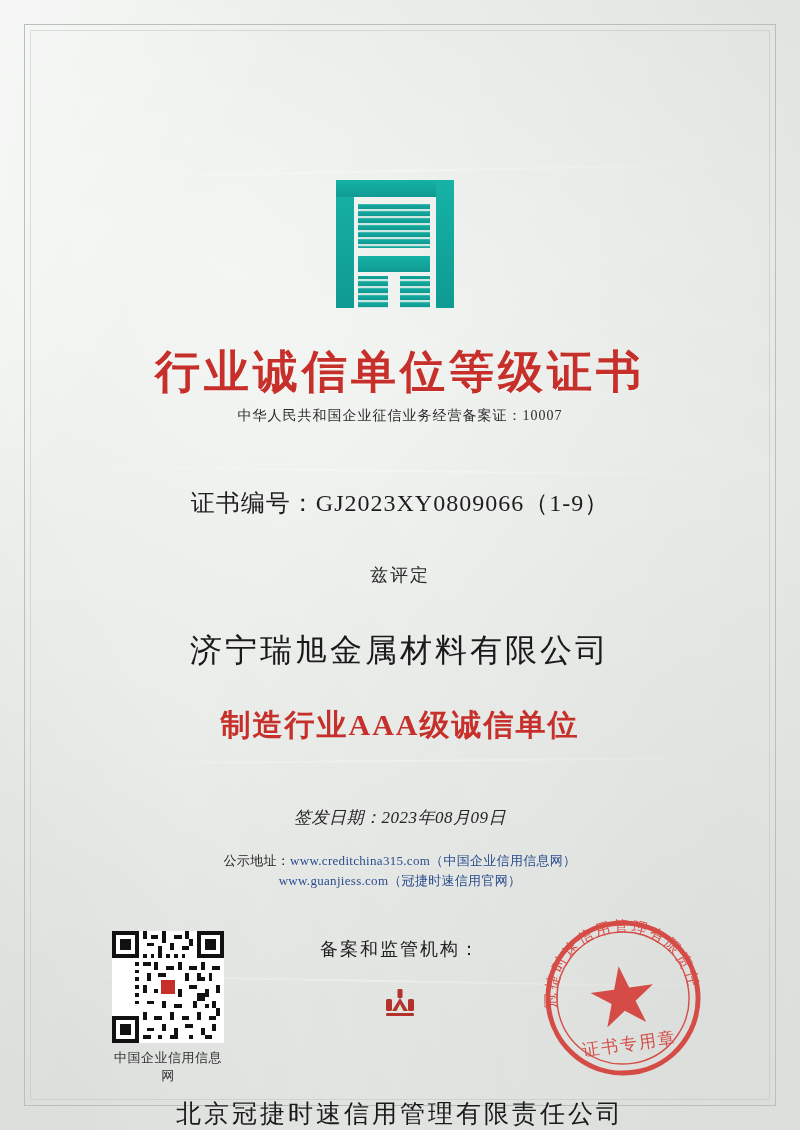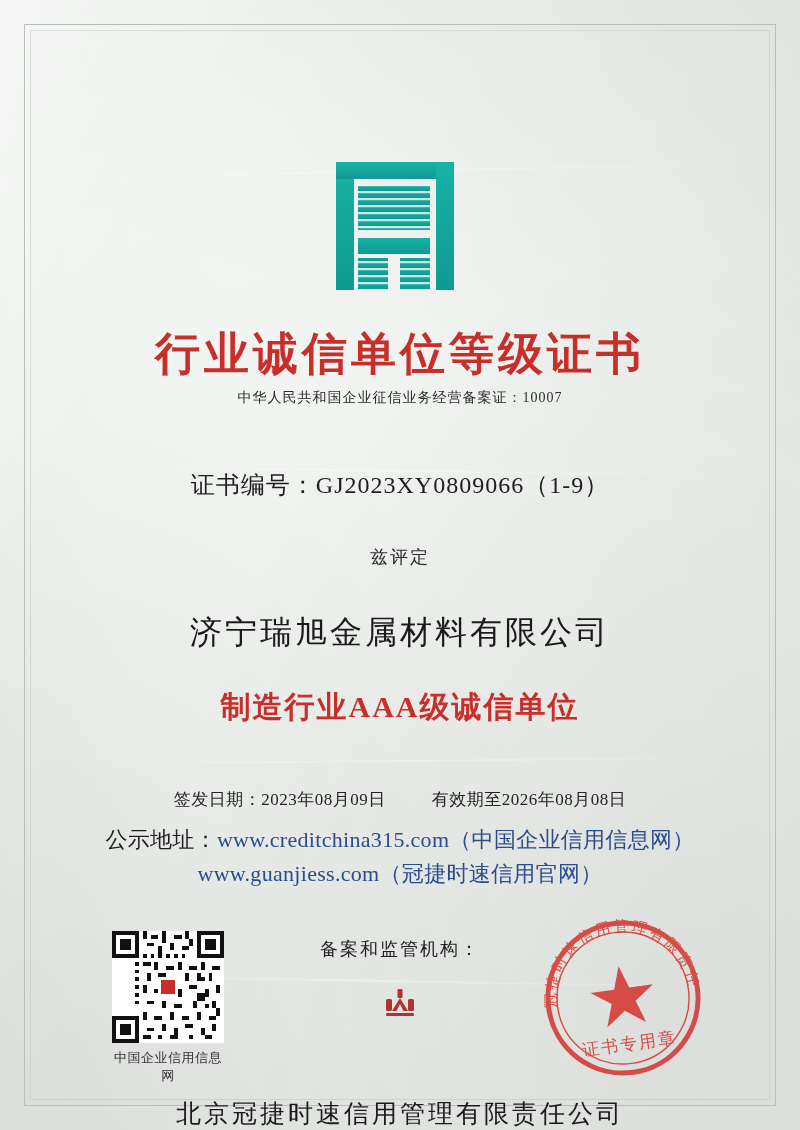--- a/index.html
+++ b/index.html
@@ -126,26 +126,27 @@
     letter-spacing: 2px;
   }
 
   .dates {
     margin-top: 60px;
     font-size: 17px;
     color: #242424;
     letter-spacing: 0.5px;
     display: flex;
     gap: 46px;
+    font-style: italic;
   }
 
   .links {
-    margin-top: 12px;
+    margin-top: 22px;
     text-align: center;
-    font-size: 22px;
+    font-size: 13px;
     color: #2a4d8f;
     line-height: 1.55;
     letter-spacing: 0.3px;
   }
   .links .line1 { color: #2a4d8f; }
   .links .line2 { color: #2a4d8f; }
   .links .label { color: #1f1f1f; }
 
   
   .bottom-row {
@@ -279,23 +280,20 @@
 
     <div class="award-lead">兹评定</div>
 
     <div class="company">济宁瑞旭金属材料有限公司</div>
 
     <div class="honor">制造行业AAA级诚信单位</div>
 
     <div class="dates">
       <div>
         <span>签发日期：</span><span>2023年08月09日</span>
-      </div>
-      <div>
-        <span>有效期至</span><span>2026年08月08日</span>
       </div>
     </div>
 
     <div class="links">
       <div class="line1"><span class="label">公示地址：</span><span>www.creditchina315.com（中国企业信用信息网）</span></div>
       <div class="line2">www.guanjiess.com（冠捷时速信用官网）</div>
     </div>
 
     <div class="bottom-row">
 

